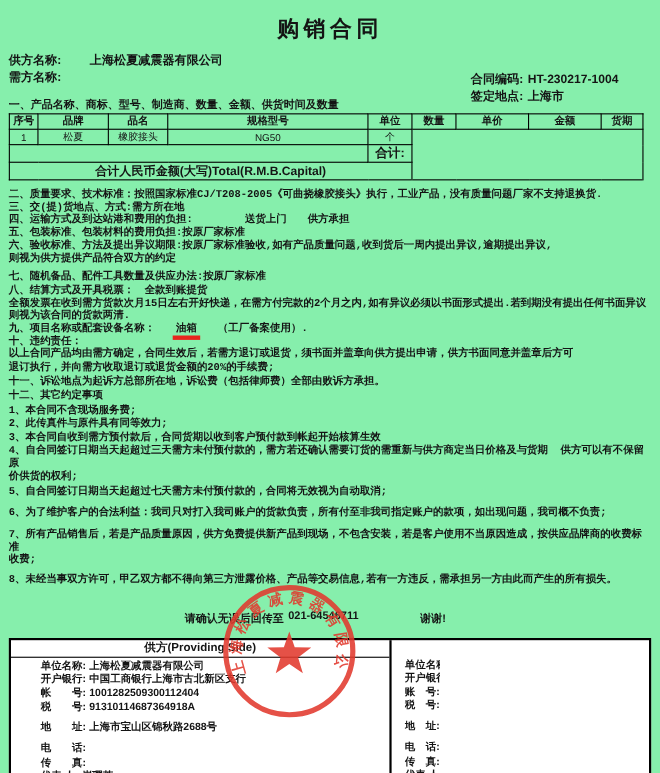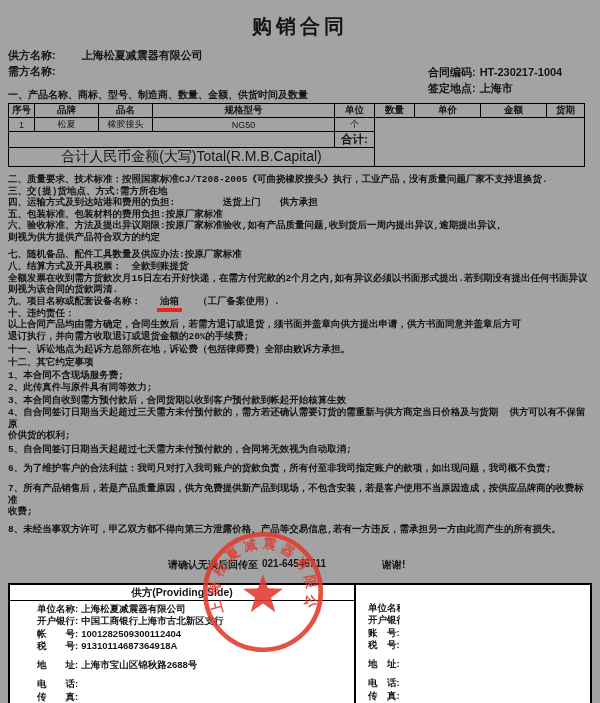--- a/index.html
+++ b/index.html
@@ -1,34 +1,34 @@
 <!DOCTYPE html>
 <html><head>
 <meta charset="utf-8">
 <style>
   html,body{margin:0;padding:0;background:#ffffff;}
   .page{
-    position:relative;width:600px;height:703px;background:#a3a3a3;overflow:hidden;
+    position:relative;width:600px;height:703px;background:#86efac;overflow:hidden;
     font-family:"Liberation Sans","DejaVu Sans",sans-serif;color:#141414;
   }
   
   .doc-title{margin:0;padding-top:13px;text-align:center;font-size:20px;font-weight:bold;letter-spacing:4px;}
   .head{position:relative;margin:7px 8px 0 8px;height:34px;font-size:11px;font-weight:bold;}
   .head .row{display:flex;line-height:16px;}
   .head .lab{white-space:pre;}
   .head .val{margin-left:26px;}
   .head .right{position:absolute;left:420px;top:17px;}
   .head .right .row .val{margin-left:4px;}
   
   .sec-title{margin:7px 0 1px 8px;font-size:10px;font-weight:bold;}
   table.prod{border-collapse:collapse;margin:0 8px;width:496px;table-layout:fixed;border:1.5px solid #000;}
   table.prod td{border:1px solid #000;font-size:9px;text-align:center;height:13px;padding:0 2px;overflow:hidden;}
   table.prod td.hdr{font-weight:bold;font-size:9.5px;}
   table.prod td.total-cell{font-weight:bold;font-size:11.5px;}
-  table.prod td.caps{font-weight:normal;font-size:14px;height:14px;}
+  table.prod td.caps{font-weight:bold;font-size:11px;height:14px;}
   table.prod td.opencell{border-bottom:1px dashed #777;}
   
   .clauses{margin:7px 8px 0 8px;font-size:9.5px;line-height:11.6px;font-weight:600;}
   .clause-line{white-space:pre-wrap;font-family:Liberation Mono, monospace;}
   .hl{position:relative;}
   .hl::after{content:"";position:absolute;left:-3px;right:-3px;bottom:-5px;height:4px;background:#e8251d;}
   
   .confirm{margin-top:22px;padding-left:168px;display:flex;font-size:10px;font-weight:700;}
   .confirm .phone{margin-left:4px;}
   .confirm .thanks{margin-left:56px;}

